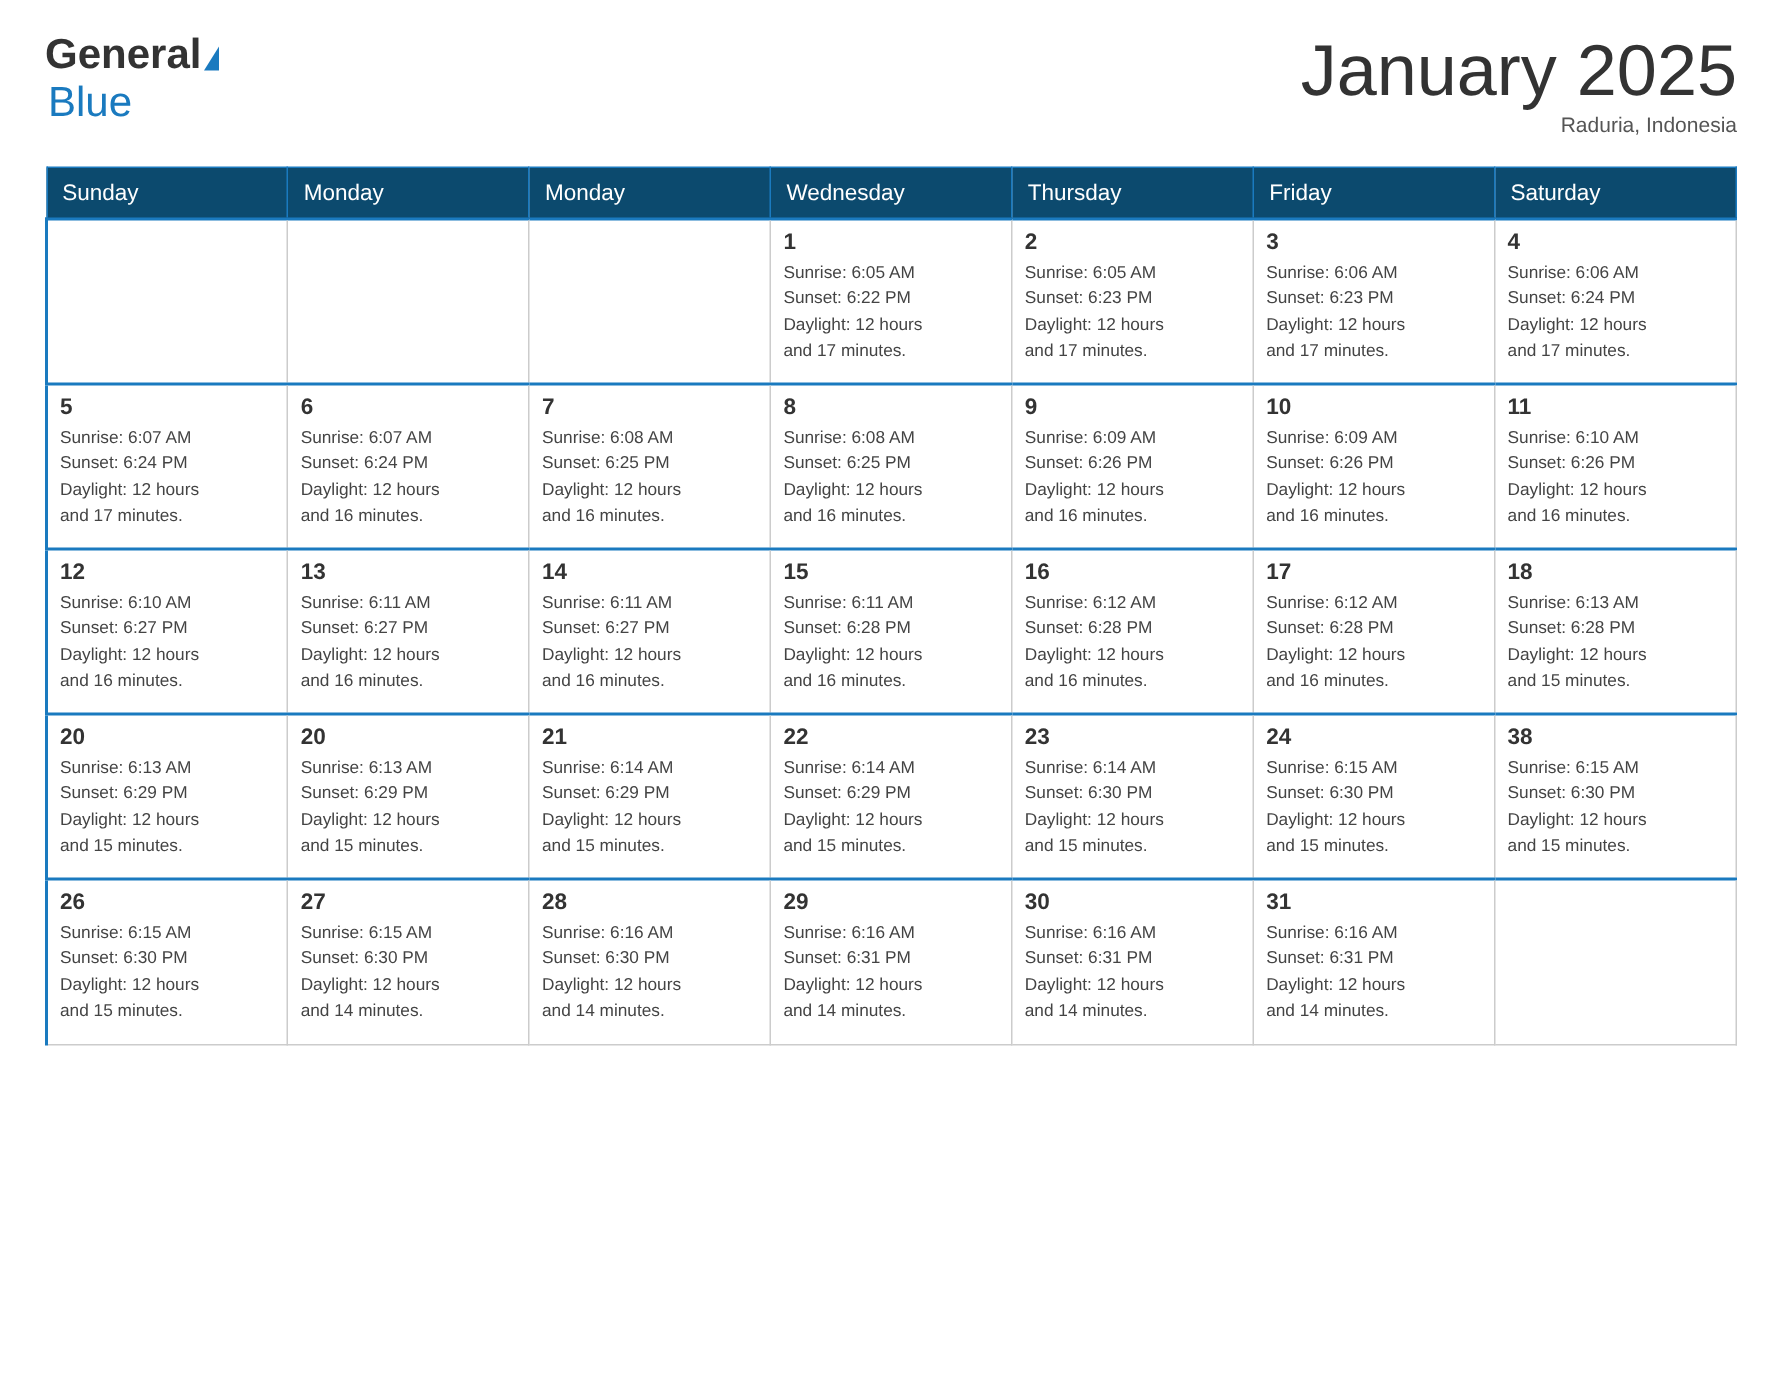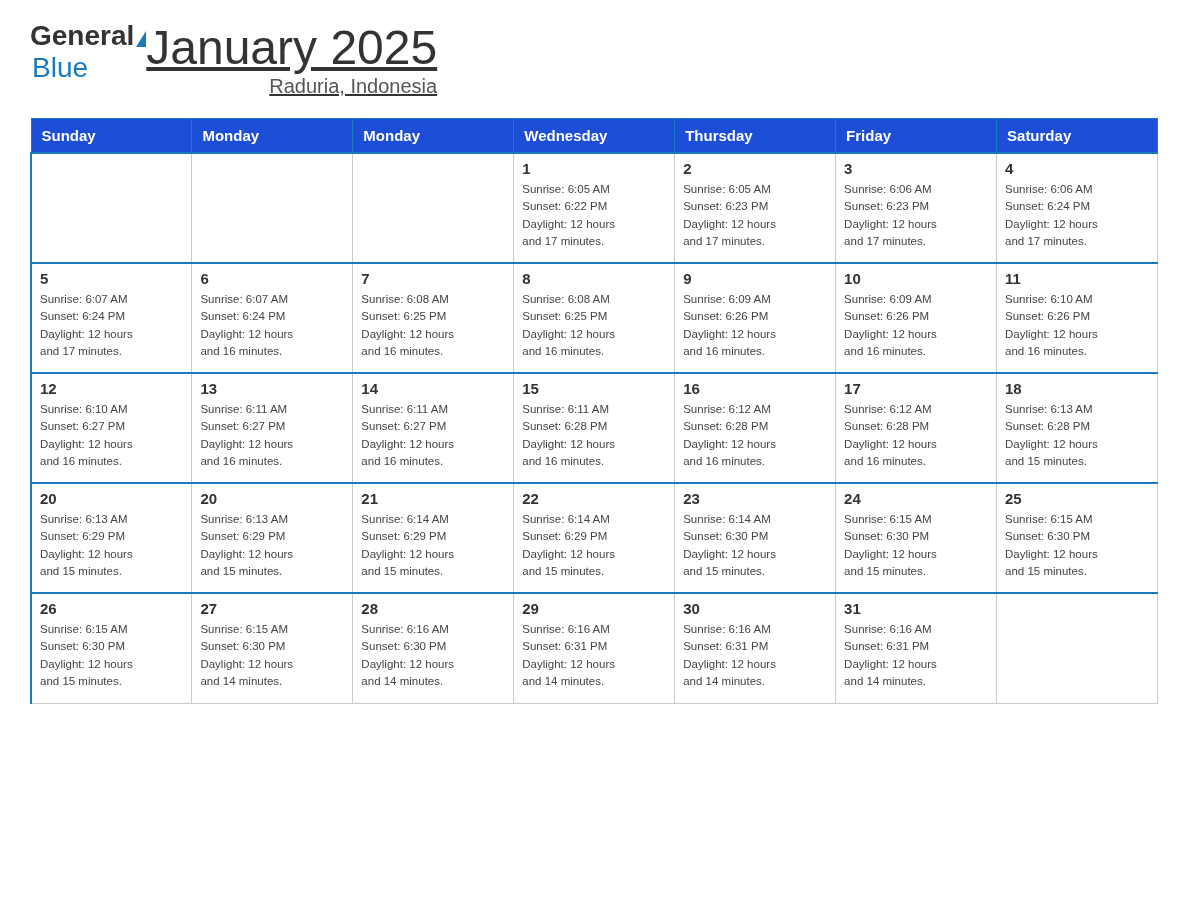--- a/index.html
+++ b/index.html
@@ -6,50 +6,50 @@
     body {
       font-family: Arial, sans-serif;
       background: #fff;
       color: #333;
       width: 1188px;
       min-height: 918px;
       padding: 20px 30px;
     }
     .header {
       display: flex;
+      justify-content: space-between;
       align-items: flex-start;
       margin-bottom: 20px;
     }
     .logo {
       display: flex;
       align-items: center;
     }
     .title-block {
       text-align: right;
-      text-decoration: underline;
     }
     .calendar-title {
       font-size: 48px;
       font-weight: normal;
       color: #333;
     }
     .calendar-subtitle {
-      font-size: 20px;
+      font-size: 14px;
       color: #555;
     }
     .calendar {
       width: 100%;
       border-collapse: collapse;
     }
     .calendar th {
-      background-color: #1d4ed8;
+      background-color: #0c4a6e;
       color: #fff;
       padding: 8px 10px;
       font-size: 15px;
-      font-weight: bold;
+      font-weight: normal;
       border: 1px solid #1a7abf;
       text-align: left;
     }
     .calendar td {
       border: 1px solid #ccc;
       vertical-align: top;
       padding: 6px 8px;
       width: calc(100% / 7);
       min-height: 100px;
       height: 110px;
@@ -204,21 +204,21 @@
         </td>
         <td>
           <div class="day-number">23</div>
           <div class="day-info">Sunrise: 6:14 AM<br>Sunset: 6:30 PM<br>Daylight: 12 hours<br>and 15 minutes.</div>
         </td>
         <td>
           <div class="day-number">24</div>
           <div class="day-info">Sunrise: 6:15 AM<br>Sunset: 6:30 PM<br>Daylight: 12 hours<br>and 15 minutes.</div>
         </td>
         <td>
-          <div class="day-number">25</div>
+          <div class="day-number">38</div>
           <div class="day-info">Sunrise: 6:15 AM<br>Sunset: 6:30 PM<br>Daylight: 12 hours<br>and 15 minutes.</div>
         </td>
       </tr>
       <tr class="week-row">
         <td>
           <div class="day-number">26</div>
           <div class="day-info">Sunrise: 6:15 AM<br>Sunset: 6:30 PM<br>Daylight: 12 hours<br>and 15 minutes.</div>
         </td>
         <td>
           <div class="day-number">27</div>

